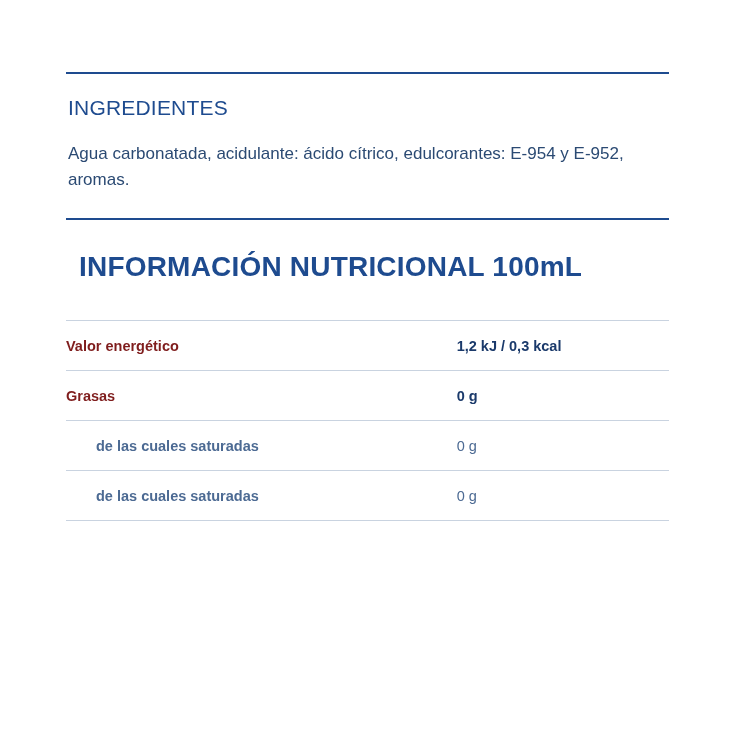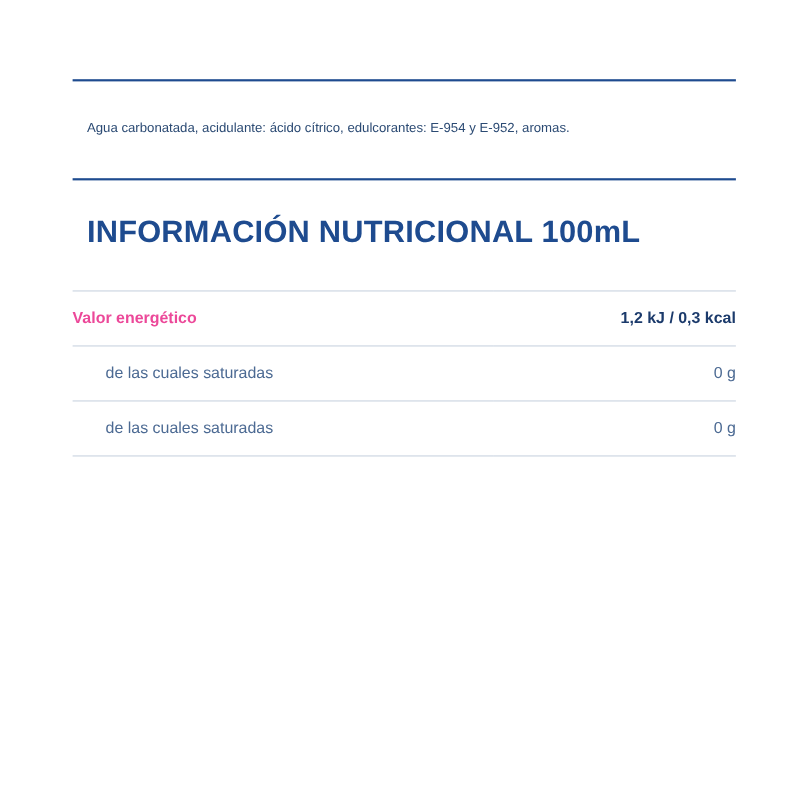--- a/index.html
+++ b/index.html
@@ -39,25 +39,25 @@
     font-size: 21px;
     font-weight: 400;
     letter-spacing: 0.2px;
     color: #1e4b8f;
     margin: 0;
     padding: 22px 0 0 2px;
     line-height: 1.1;
   }
 
   .ingredients-text {
-    font-size: 12px;
+    font-size: 17px;
     color: #2b4a73;
     line-height: 1.5;
     padding: 22px 2px 26px 2px;
-    margin: 11px;
+    margin: 0;
   }
 
   .nutri-title {
     font-size: 28px;
     color: #1e4b8f;
     padding: 20px 0 26px 2px;
     margin: 11px;
     letter-spacing: 0.2px;
   }
 
@@ -75,62 +75,67 @@
   table.nutri tr:last-child {
     border-bottom: 1px solid #c9d3e0;
   }
   table.nutri td {
     padding: 17px 0 16px 0;
     font-size: 14.5px;
     vertical-align: middle;
   }
   td.label {
     padding-left: 18px;
-    color: #ec4899;
+    color: #7f1d1d;
   }
   td.value {
-    text-align: right;
+    text-align: left;
     padding-right: 4px;
     color: #1b3a6b;
   }
   tr.bold td.label,
   tr.bold td.value {
     font-weight: bold;
   }
   tr.sub td.label {
     padding-left: 30px;
-    font-weight: normal;
+    font-weight: bold;
     color: #4c6a93;
     margin-top: 40px;
   }
   tr.sub td.value {
     font-weight: normal;
     color: #4c6a93;
   }
 </style>
 </head>
 <body>
 
 <div class="page">
   <div class="content">
 
     <div class="rule-top"></div>
 
+    <h2 class="section-title">INGREDIENTES</h2>
 
     <p class="ingredients-text">Agua carbonatada, acidulante: ácido cítrico, edulcorantes: E-954 y E-952, aromas.</p>
 
     <div class="rule-top"></div>
 
     <h2 class="nutri-title">INFORMACIÓN NUTRICIONAL 100mL</h2>
 
     <table class="nutri">
       <tbody>
         <tr class="bold">
           <td class="label">Valor energético</td>
           <td class="value">1,2 kJ / 0,3 kcal</td>
+        </tr>
+        <tr class="bold">
+          <td class="label">Grasas</td>
+          <td class="value">0 g</td>
         </tr>
         <tr class="sub">
           <td class="label">de las cuales saturadas</td>
           <td class="value">0 g</td>
         </tr>
         <tr class="sub">
           <td class="label">de las cuales saturadas</td>
           <td class="value">0 g</td>
         </tr>
       </tbody>

